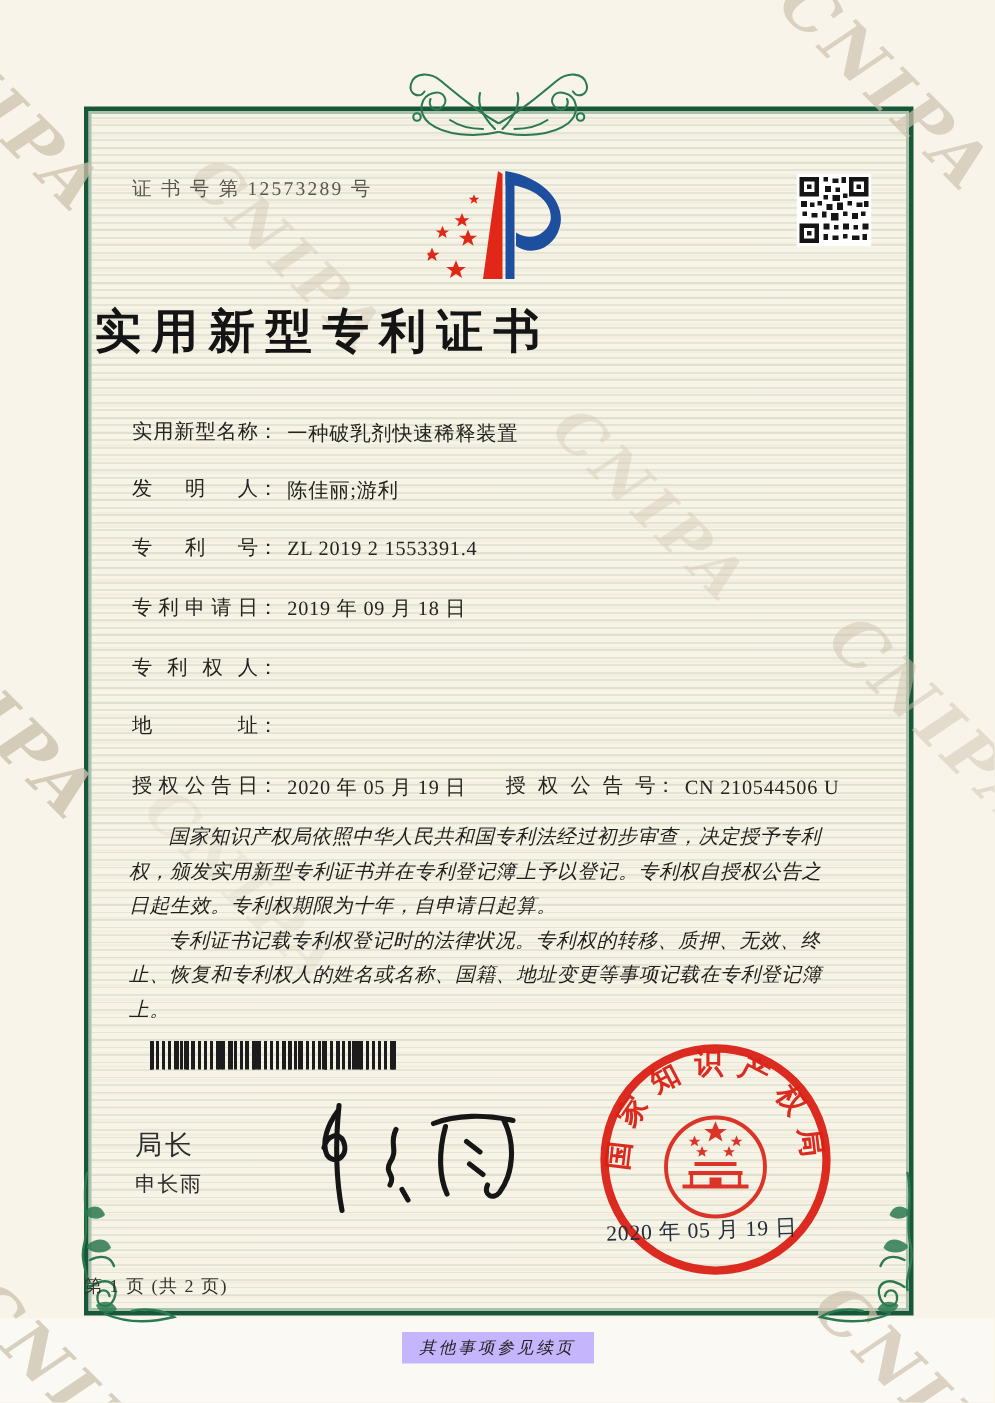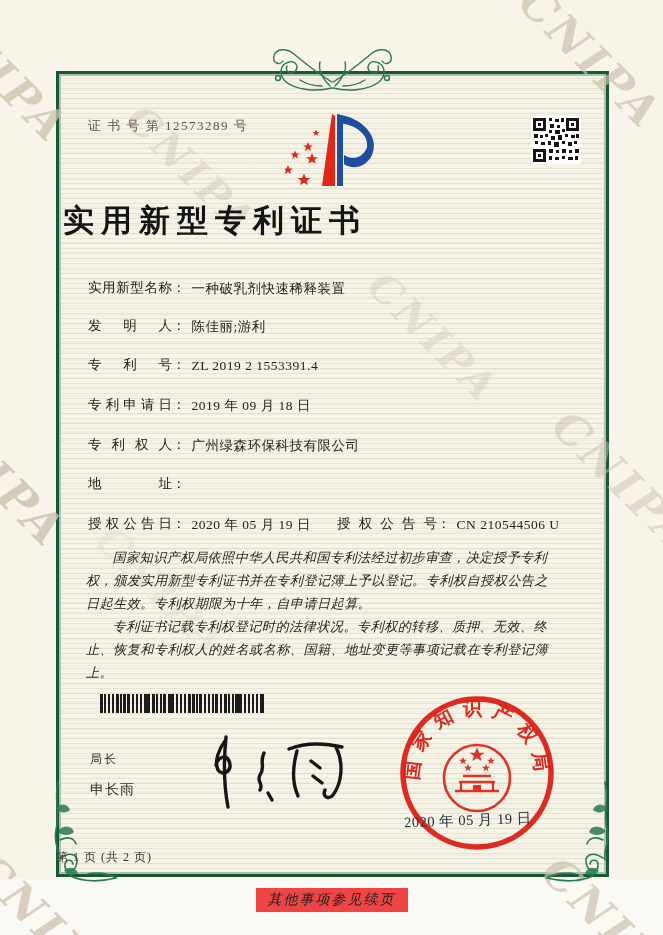--- a/index.html
+++ b/index.html
@@ -88,38 +88,38 @@
 
   .barcode{
     position:absolute;left:100px;top:694px;width:164px;height:19px;z-index:2;
     background:
       repeating-linear-gradient(90deg,#1c1c1c 0 2px,rgba(0,0,0,0) 2px 4px),
       repeating-linear-gradient(90deg,#1c1c1c 0 1px,rgba(0,0,0,0) 1px 9px),
       repeating-linear-gradient(90deg,#1c1c1c 0 3px,rgba(0,0,0,0) 3px 23px);
   }
 
   .director-label{position:absolute;left:90px;top:751px;z-index:2;
-    font-family:"Liberation Sans", sans-serif;font-size:12px;color:#2e2e2e;letter-spacing:2px;}
+    font-family:"Liberation Sans", sans-serif;font-size:18px;color:#2e2e2e;letter-spacing:2px;}
   .director-name{position:absolute;left:90px;top:781px;z-index:2;
     font-family:"Liberation Sans", sans-serif;font-size:14px;color:#2e2e2e;letter-spacing:1px;}
 
   .signature{position:absolute;left:192px;top:733px;z-index:3;}
 
   .seal{position:absolute;left:397px;top:693px;z-index:3;}
 
   .page-info{
     position:absolute;left:56px;top:849px;width:553px;z-index:2;
     font-size:12px;color:#33332e;letter-spacing:1px;
   }
   .continuation{
     position:absolute;left:0;top:888px;width:663px;z-index:2;text-align:center;
   }
   .continuation span{
-    display:inline-block;background:#ef4444;padding:3px 12px;
-    font-size:14px;font-style:italic;color:#222;letter-spacing:2px;
+    display:inline-block;background:#c4b5fd;padding:3px 12px;
+    font-size:11px;font-style:italic;color:#222;letter-spacing:2px;
   }
 </style>
 </head>
 <body>
 
 <div class="page">
 
   <div class="bottom-strip"></div>
 
   <span class="wm wm1">CNIPA</span>
@@ -265,21 +265,20 @@
     <span class="fvalue">ZL 2019 2 1553391.4</span>
   </div>
   <div class="frow r4">
     <span class="flabel">专利申请日</span>
       <span class="fcolon">：</span>
     <span class="fvalue">2019 年 09 月 18 日</span>
   </div>
   <div class="frow r5">
     <span class="flabel">专利权人</span>
       <span class="fcolon">：</span>
-    <span class="fvalue">广州绿森环保科技有限公司</span>
   </div>
   <div class="frow r6">
     <span class="flabel">地址</span>
       <span class="fcolon">：</span>
   </div>
   <div class="frow r7">
     <span class="flabel">授权公告日</span>
       <span class="fcolon">：</span>
     <span class="fvalue">2020 年 05 月 19 日</span>
   </div>

